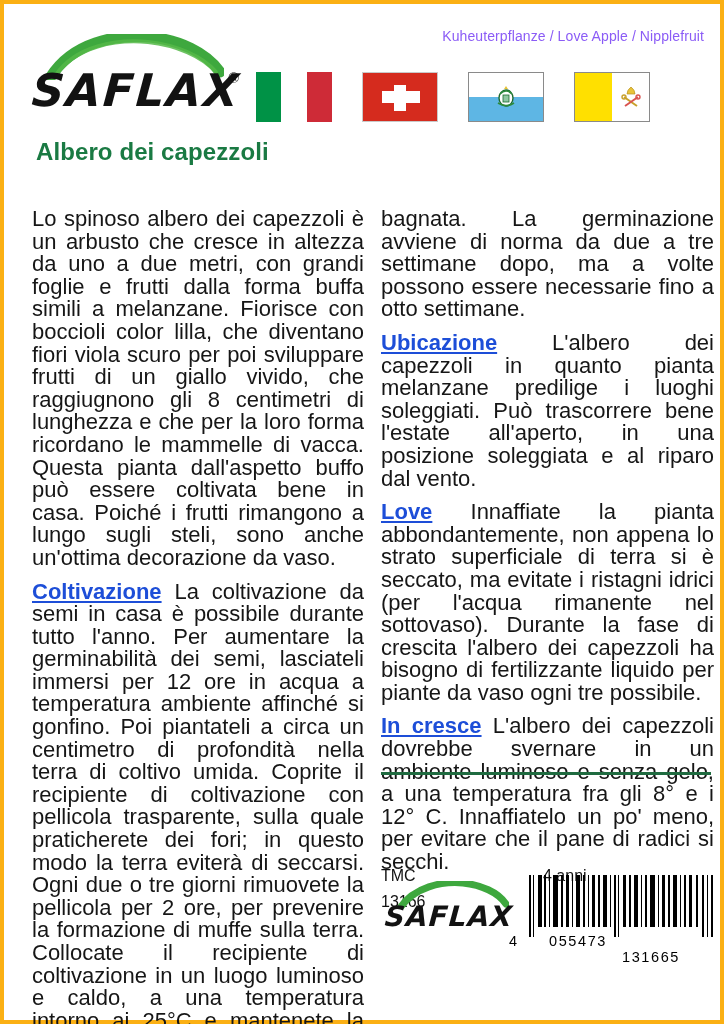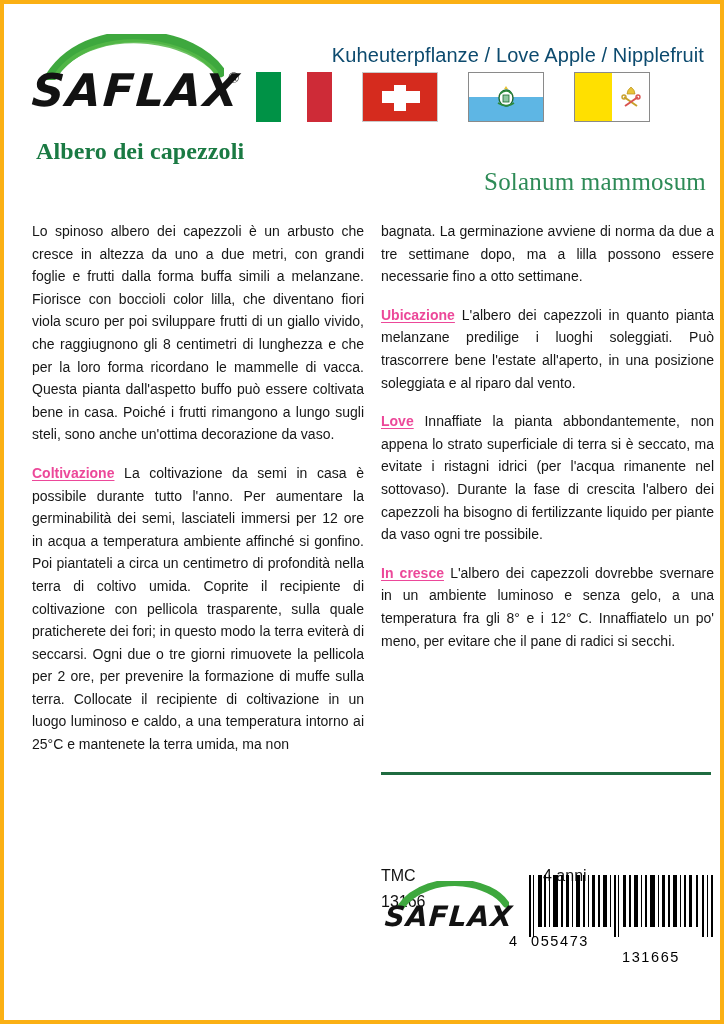--- a/index.html
+++ b/index.html
@@ -38,23 +38,23 @@
     font-style:italic;font-weight:700;
     letter-spacing:2px;
     color:#121212;
     transform:skewX(-4deg);
   }
   .logo-reg{
     position:absolute;left:196px;top:36px;
     font-size:15px;color:#121212;font-family:"Liberation Serif",serif;
   }
   .subtitle{
-    position:absolute;right:16px;top:40px;
-    font-size:20px;
-    color:#0c4a6e;
+    position:absolute;right:16px;top:24px;
+    font-size:14px;
+    color:#8b5cf6;
     letter-spacing:0.1px;
     white-space:nowrap;
   }
   .flags{
     position:absolute;left:252px;top:68px;
     display:flex;gap:30px;align-items:flex-start;
   }
   .flag{
     width:76px;height:50px;position:relative;
     box-sizing:border-box;
@@ -74,21 +74,21 @@
   .flag-sm .sm-emblem{
     position:absolute;left:50%;top:50%;transform:translate(-50%,-50%);
     width:22px;height:24px;
   }
   .flag-va{display:flex;background:#fff;}
   .va-y{width:50%;background:#FFE000;}
   .va-w{width:50%;background:#ffffff;position:relative;}
   .va-emblem{position:absolute;left:50%;top:50%;transform:translate(-50%,-50%);width:22px;height:24px;}
 
   
-  .titles{position:relative;height:68px;font-family:Liberation Serif, serif;}
+  .titles{position:relative;height:68px;}
   .title-common{
     position:absolute;left:32px;top:2px;
     font-size:24px;font-weight:700;color:#1A7A43;
     letter-spacing:0.1px;
   }
   .title-latin{
     position:absolute;right:14px;top:32px;
     font-size:25px;color:#2E8B57;font-weight:400;
     letter-spacing:0.2px;
   }
@@ -100,31 +100,31 @@
     height:812px;
     box-sizing:border-box;
   }
   .col{
     position:absolute;top:0;width:332px;
   }
   .col-left{left:28px;}
   .col-right{left:377px;width:333px;}
 
   p.para{
-    margin:16px 0 11px 0;
-    font-size:14px;
+    margin:4px 0 11px 0;
+    font-size:22px;
     line-height:22.6px;
     text-align:justify;
     hyphens:none;
     color:#161616;
   }
   p.para:last-child{margin-bottom:0;}
   .sec-head{
     font-weight:700;
-    color:#ec4899;
+    color:#1d4ed8;
     text-decoration:underline;
     text-underline-offset:2px;
   }
 
   
   .footer{
     position:absolute;left:377px;top:768px;width:333px;
   }
   .foot-rule{
     width:330px;height:3px;background:#1F6B40;margin-bottom:0;
@@ -153,21 +153,21 @@
   }
   .barcode{
     position:absolute;left:128px;top:0px;width:205px;height:86px;
   }
   .bc-bars{position:absolute;left:20px;top:0;width:185px;height:62px;}
   .bc-text{
     position:absolute;left:0;top:58px;width:205px;height:20px;
     font-size:14.5px;color:#000;
   }
   .bc-lead{position:absolute;left:0px;top:0;}
-  .bc-left{position:absolute;left:22px;top:0;letter-spacing:1.6px;}
+  .bc-left{position:absolute;left:40px;top:0;letter-spacing:1.6px;}
   .bc-right{position:absolute;left:113px;top:16px;letter-spacing:1.6px;}
 </style>
 </head>
 <body>
 
 <div class="packet">
 
   <div class="header">
 
     <div class="logo-block">
@@ -208,32 +208,31 @@
             <circle cx="4" cy="12" r="2" fill="none" stroke="#C8A02A" stroke-width="1.4"></circle>
             <circle cx="18" cy="12" r="2" fill="none" stroke="#D9534F" stroke-width="1.4"></circle>
           </svg>
         </div>
       </div>
     </div>
   </div>
 
   <div class="titles">
     <div class="title-common">Albero dei capezzoli</div>
-    <div class="title-latin">Solanum mammosum</div>
   </div>
 
   <div class="columns">
 
     <div class="col col-left">
       <p class="para">Lo spinoso albero dei capezzoli è un arbusto che cresce in altezza da uno a due metri, con grandi foglie e frutti dalla forma buffa simili a melanzane. Fiorisce con boccioli color lilla, che diventano fiori viola scuro per poi sviluppare frutti di un giallo vivido, che raggiugnono gli 8 centimetri di lunghezza e che per la loro forma ricordano le mammelle di vacca. Questa pianta dall'aspetto buffo può essere coltivata bene in casa. Poiché i frutti rimangono a lungo sugli steli, sono anche un'ottima decorazione da vaso.</p>
       <p class="para"><span class="sec-head">Coltivazione</span> <span>La coltivazione da semi in casa è possibile durante tutto l'anno. Per aumentare la germinabilità dei semi, lasciateli immersi per 12 ore in acqua a temperatura ambiente affinché si gonfino. Poi piantateli a circa un centimetro di profondità nella terra di coltivo umida. Coprite il recipiente di coltivazione con pellicola trasparente, sulla quale praticherete dei fori; in questo modo la terra eviterà di seccarsi. Ogni due o tre giorni rimuovete la pellicola per 2 ore, per prevenire la formazione di muffe sulla terra. Collocate il recipiente di coltivazione in un luogo luminoso e caldo, a una temperatura intorno ai 25°C e mantenete la terra umida, ma non</span></p>
     </div>
 
     <div class="col col-right">
-      <p class="para">bagnata. La germinazione avviene di norma da due a tre settimane dopo, ma a lilla possono essere necessarie fino a otto settimane.</p>
+      <p class="para">bagnata. La germinazione avviene di norma da due a tre settimane dopo, ma a volte possono essere necessarie fino a otto settimane.</p>
       <p class="para"><span class="sec-head">Ubicazione</span> <span>L'albero dei capezzoli in quanto pianta melanzane predilige i luoghi soleggiati. Può trascorrere bene l'estate all'aperto, in una posizione soleggiata e al riparo dal vento.</span></p>
       <p class="para"><span class="sec-head">Love</span> <span>Innaffiate la pianta abbondantemente, non appena lo strato superficiale di terra si è seccato, ma evitate i ristagni idrici (per l'acqua rimanente nel sottovaso). Durante la fase di crescita l'albero dei capezzoli ha bisogno di fertilizzante liquido per piante da vaso ogni tre possibile.</span></p>
       <p class="para"><span class="sec-head">In cresce</span> <span>L'albero dei capezzoli dovrebbe svernare in un ambiente luminoso e senza gelo, a una temperatura fra gli 8° e i 12° C. Innaffiatelo un po' meno, per evitare che il pane di radici si secchi.</span></p>
     </div>
 
   </div>
 
   <div class="footer">
     <div class="foot-rule"></div>
 

